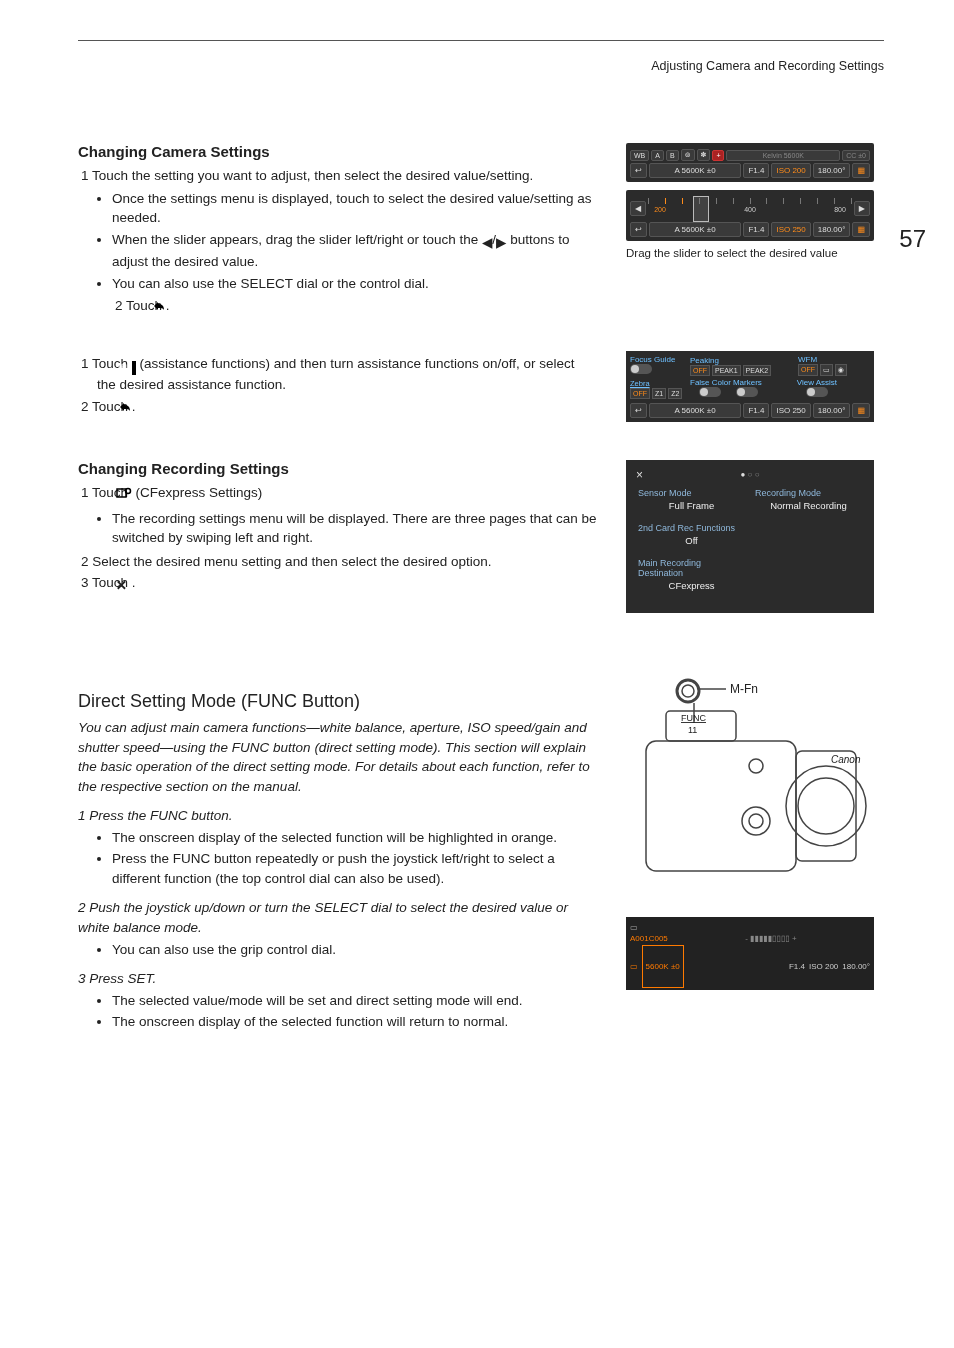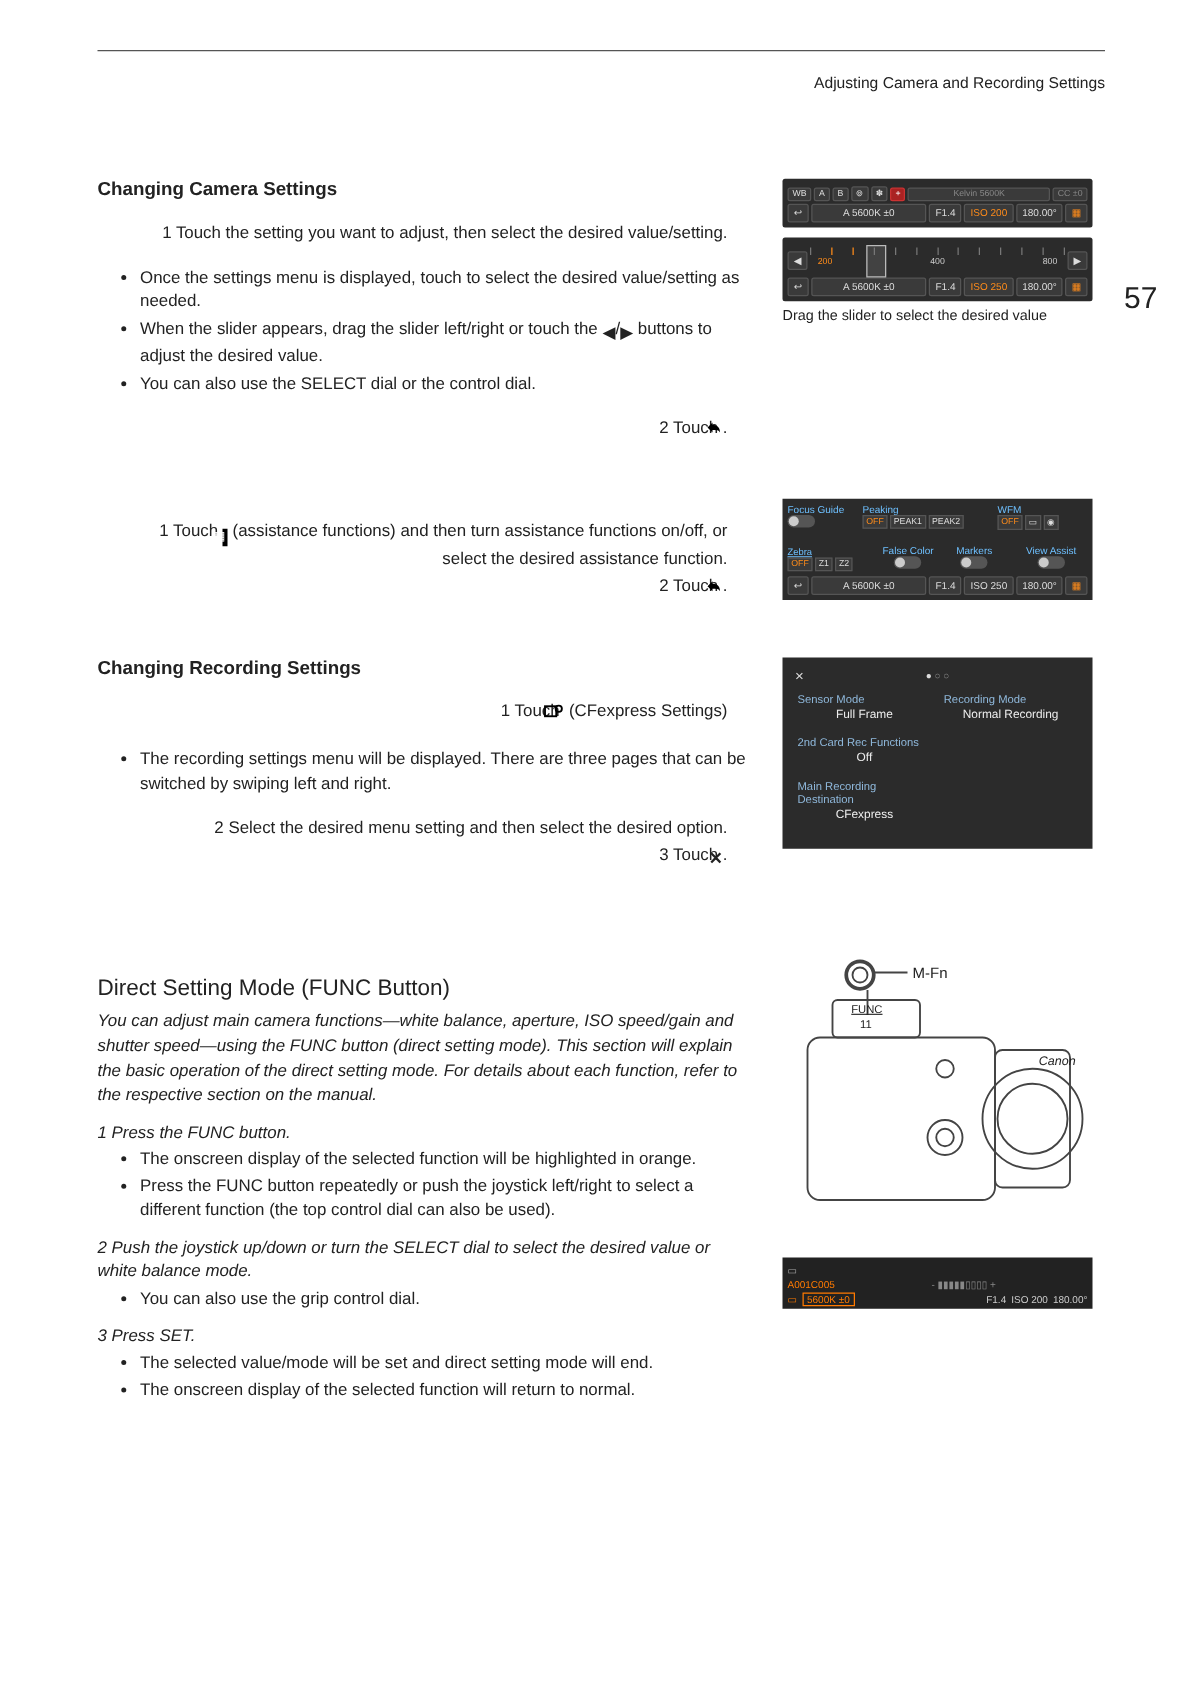--- a/index.html
+++ b/index.html
@@ -57,22 +57,21 @@
   }
   p, li {
     font-size: 13.5px;
     line-height: 1.45;
     color: #222;
   }
   p { margin: 4px 0; font-style: italic; }
   ol.steps {
     list-style: none;
     padding: 0;
-    margin: 16px;
-    text-align: right;
+    margin: 3px;
   }
   ol.steps > li {
     margin: 0 0 2px 0;
     padding-left: 16px;
     text-indent: -16px;
   }
   ul.bullets {
     list-style: disc;
     padding-left: 34px;
     margin: 2px 0 4px 0;
@@ -223,21 +222,21 @@
     display: flex;
     gap: 4px;
     align-items: center;
     font-size: 8px;
     color: #ccc;
     margin-top: 2px;
   }
   .osd-orange-box {
     border: 1px solid #ff7a00;
     color: #ff7a00;
-    padding: 0 3px;
+    padding: 16px 3px;
   }
   .sub-step-head {
     font-size: 13.5px;
     font-weight: normal;
     margin: 10px 0 2px 0;
   }
 </style>
 </head>
 <body>
 
@@ -343,21 +342,21 @@
         <li>
           <span>2 Touch </span><span class="icon"><svg width="16" height="14" viewBox="0 0 16 14">
                 <path d="M4 7 L8 3 L8 5 C12 5 14 7 14 11 C13 9 11 9 8 9 L8 11 Z" fill="#000"></path>
               </svg></span><span>.</span>
         </li>
       </ol>
     </div>
     <div class="right">
       <div class="figure">
         <div class="assist-panel">
-          <div style="display:flex;gap:2px;">
+          <div style="display:flex;gap:2px;align-items:flex-end">
             <div style="width:58px">
               <div class="ahead">Focus Guide</div>
               <span class="toggle"></span>
             </div>
             <div style="flex:1">
               <div class="ahead">Peaking</div>
               <div style="display:flex;gap:2px">
                 <div class="abox sel">OFF</div>
                 <div class="abox">PEAK1</div>
                 <div class="abox">PEAK2</div>
@@ -365,21 +364,21 @@
             </div>
             <div style="width:72px">
               <div class="ahead">WFM</div>
               <div style="display:flex;gap:2px">
                 <div class="abox sel">OFF</div>
                 <div class="abox">▭</div>
                 <div class="abox">◉</div>
               </div>
             </div>
           </div>
-          <div style="display:flex;gap:18px;align-items:flex-end;margin-top:12px">
+          <div style="display:flex;gap:2px;align-items:flex-end;margin-top:2px">
             <div style="width:58px">
               <div class="lbl">Zebra</div>
               <div style="display:flex;gap:2px">
                 <div class="abox sel">OFF</div>
                 <div class="abox">Z1</div>
                 <div class="abox">Z2</div>
               </div>
             </div>
             <div style="text-align:center">
               <div class="ahead">False Color</div>

